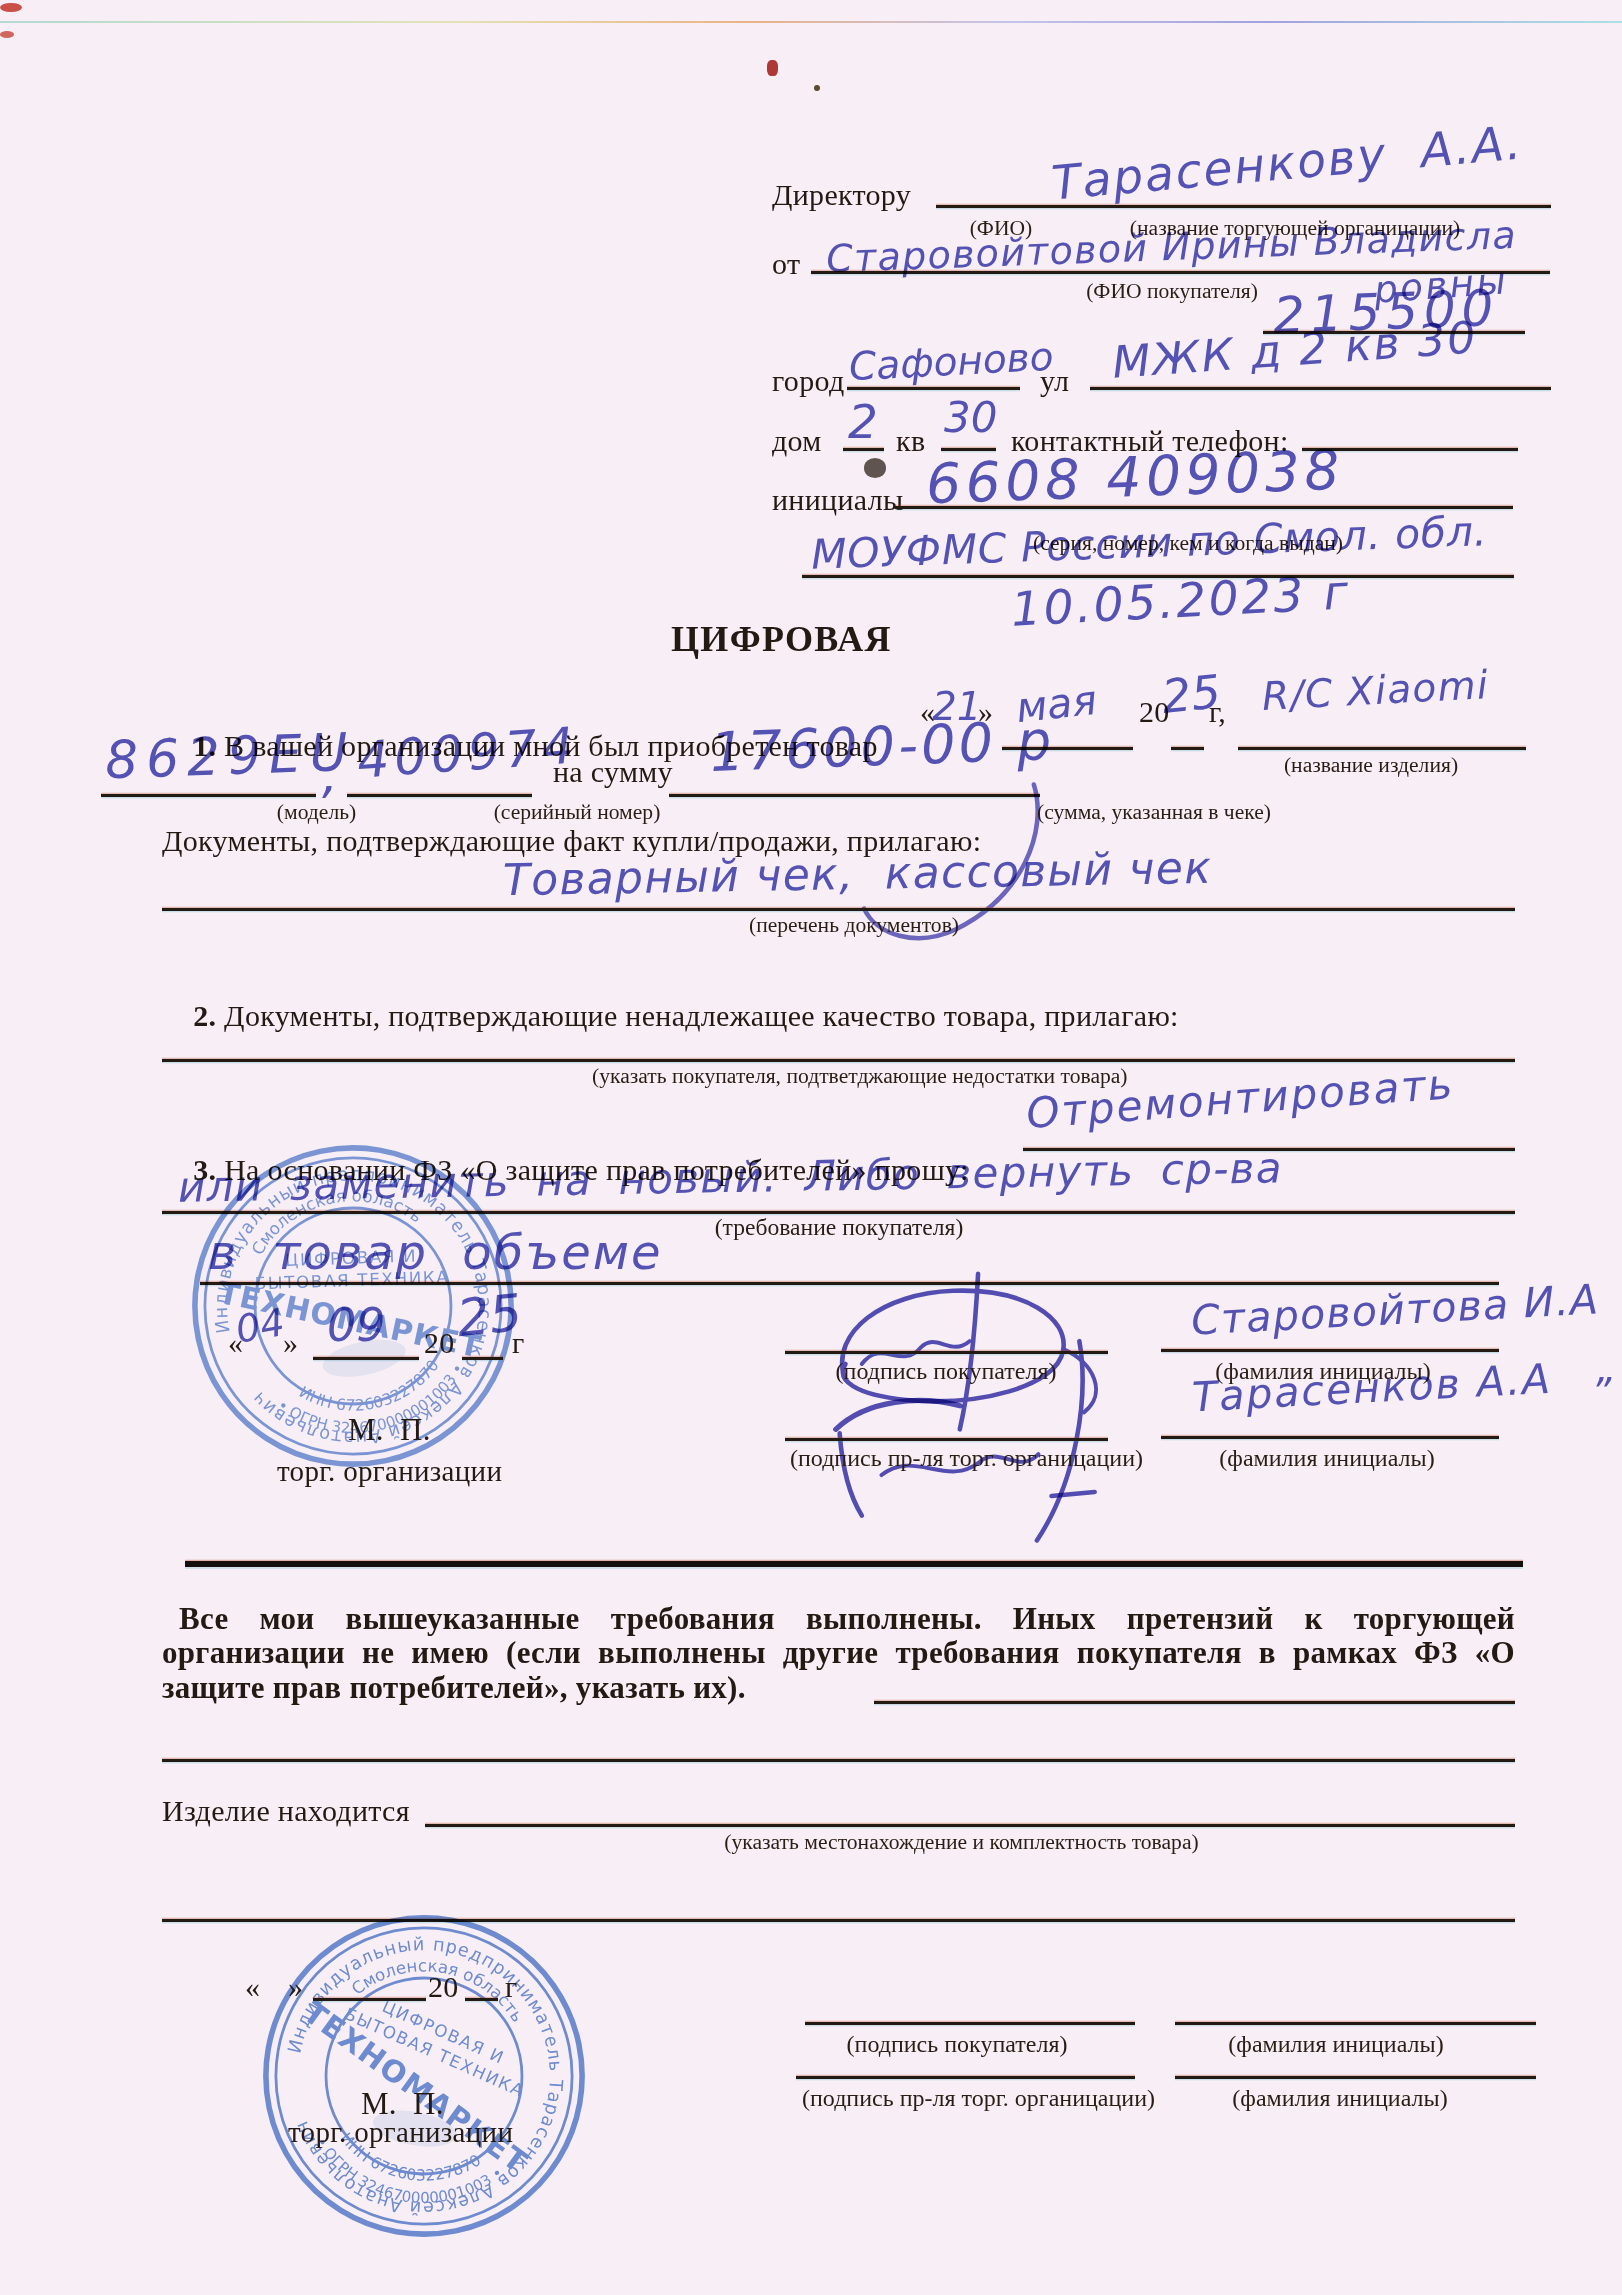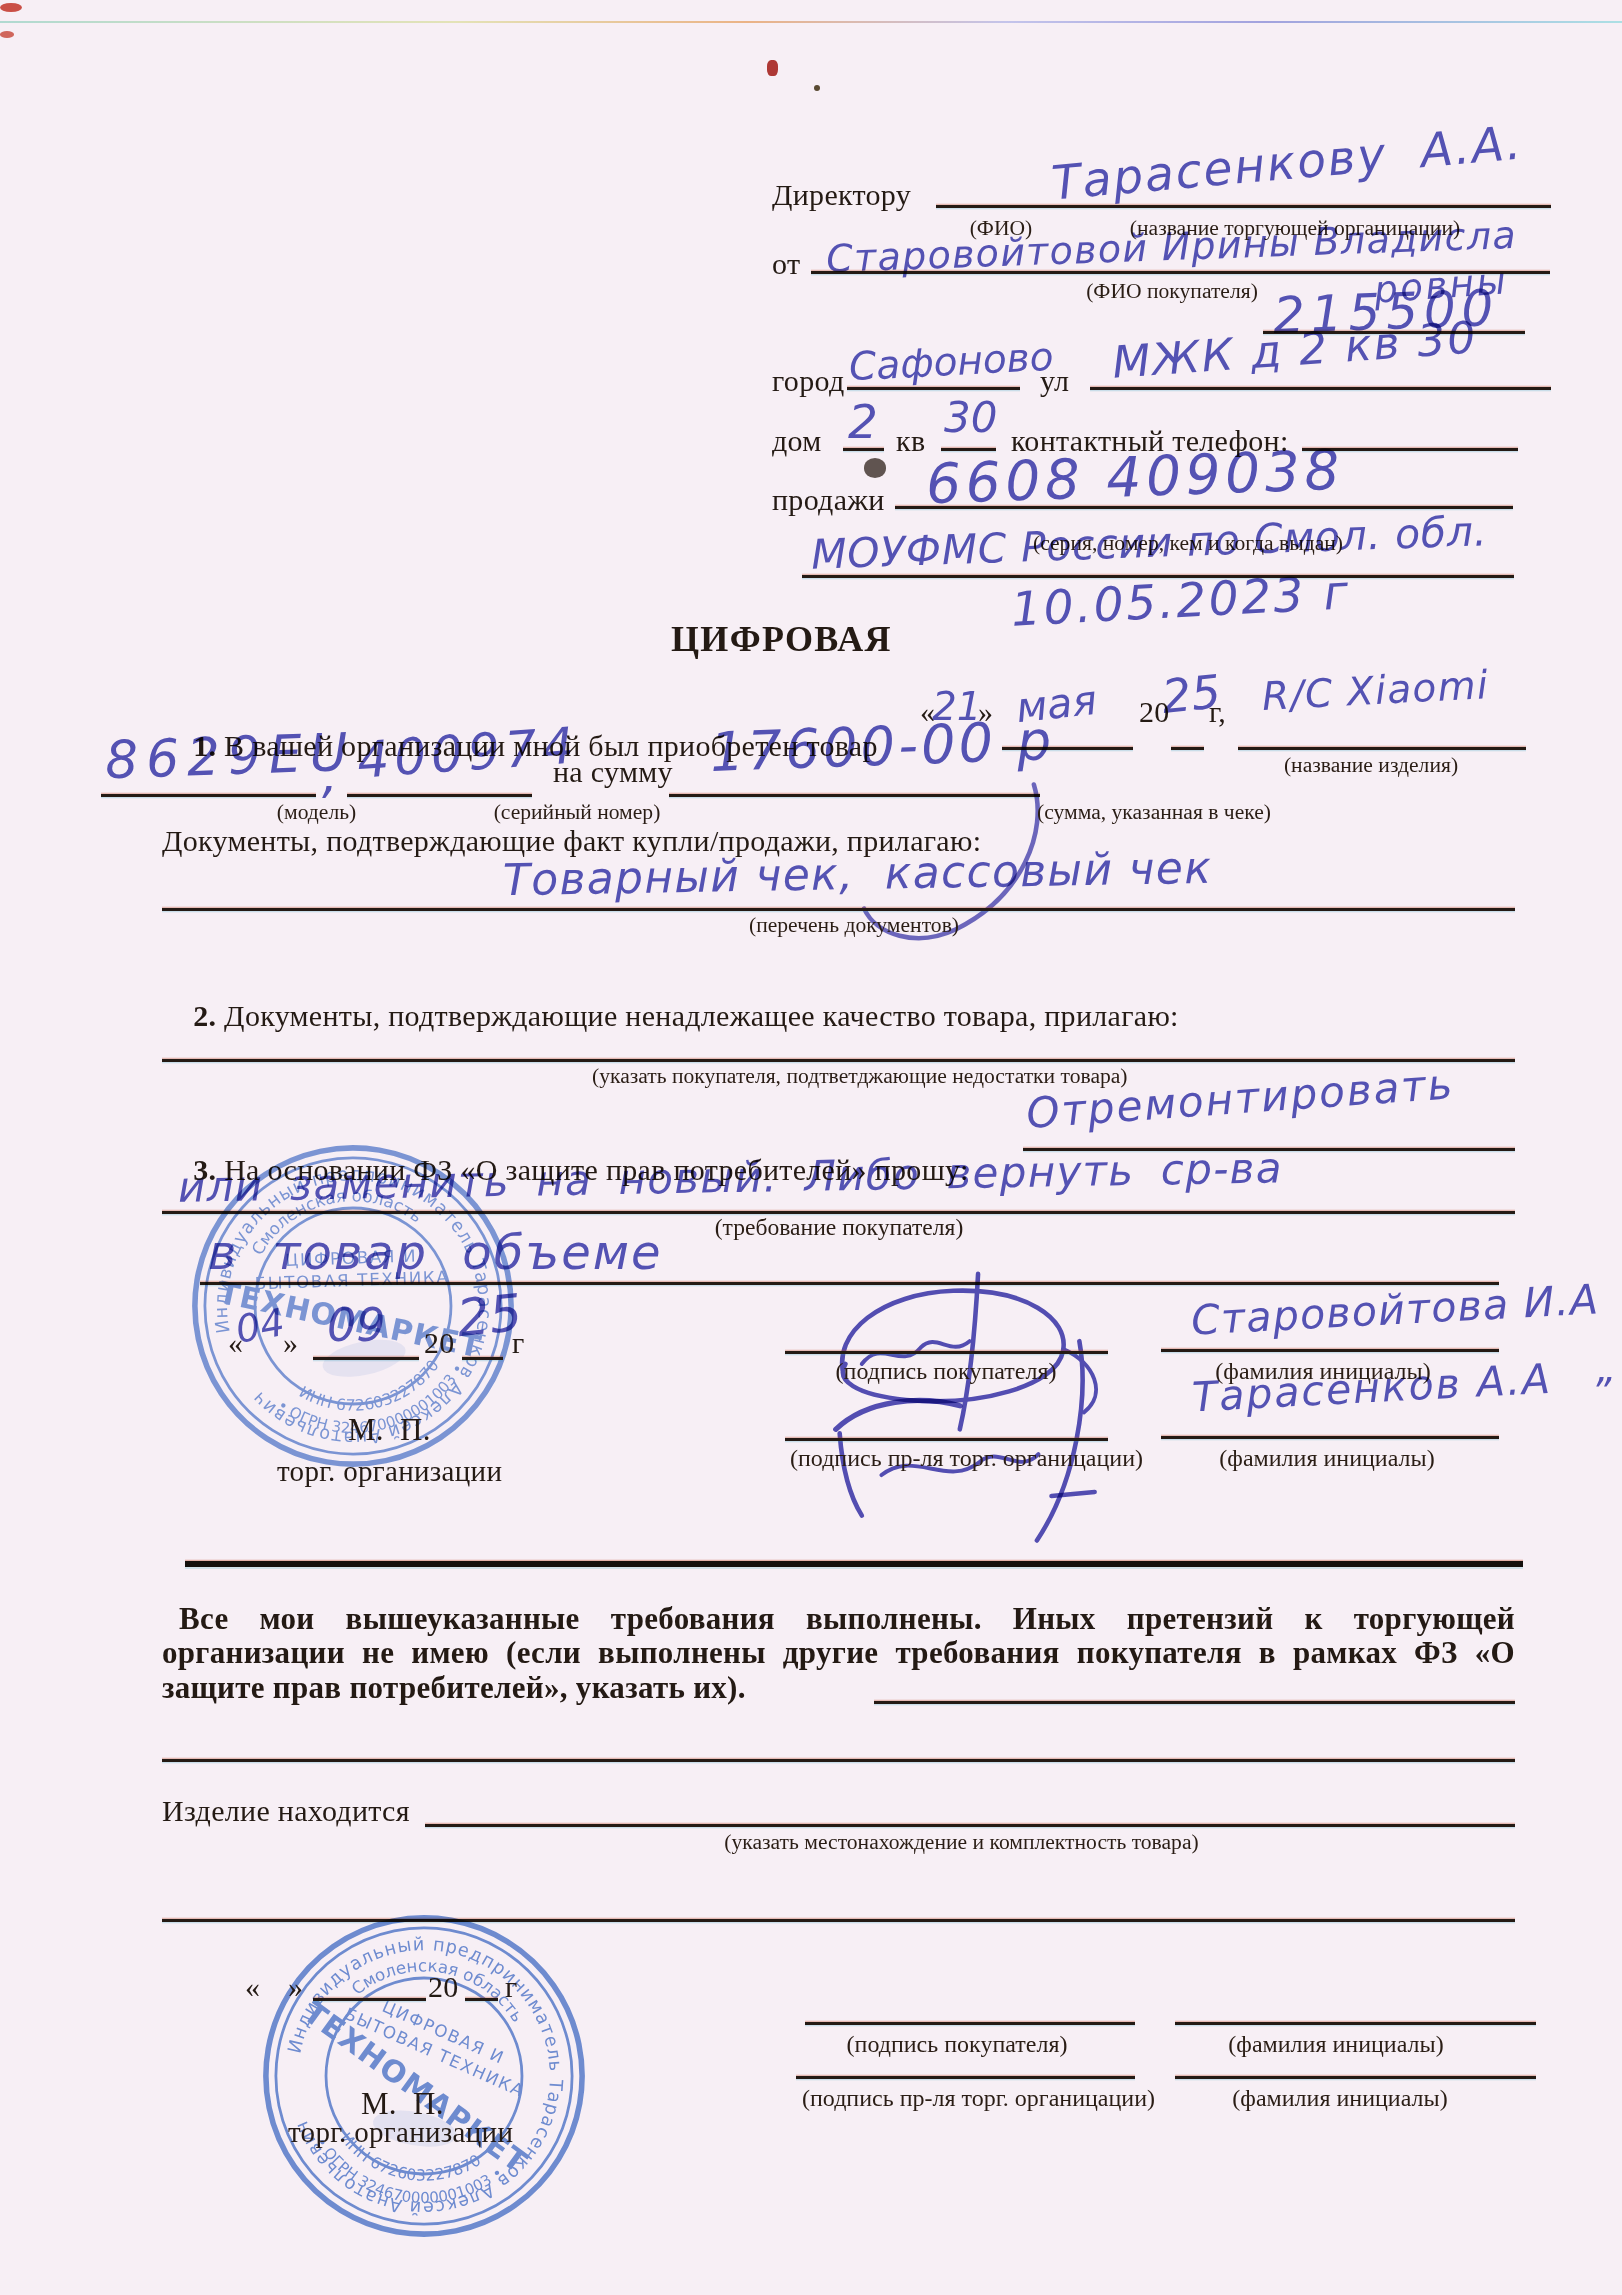--- a/index.html
+++ b/index.html
@@ -76,21 +76,21 @@
 
   <div class="p" style="left:772px;top:424px;">дом</div>
   <div class="u" style="left:843px;top:448px;width:41px;"></div>
   <div class="hw" style="left:848px;top:398px;font-size:47px;">2</div>
   <div class="p" style="left:896px;top:424px;">кв</div>
   <div class="u" style="left:941px;top:448px;width:55px;"></div>
   <div class="hw" style="left:944px;top:397px;font-size:42px;">30</div>
   <div class="p" style="left:1011px;top:424px;">контактный телефон:</div>
   <div class="u" style="left:1302px;top:448px;width:216px;"></div>
 
-  <div class="p" style="left:772px;top:483px;">продажи</div>
+  <div class="p" style="left:772px;top:483px;">инициалы</div>
   <div class="u" style="left:895px;top:506px;width:618px;"></div>
   <div class="hw" style="left:926px;top:450px;font-size:55px;letter-spacing:4.6px;transform:rotate(-2deg);">6608 409038</div>
   <div class="s" style="left:982px;top:531px;width:412px;">(серия, номер, кем и когда выдан)</div>
 
   <div class="u" style="left:802px;top:575px;width:712px;"></div>
   <div class="hw" style="left:811px;top:523px;font-size:41px;transform:rotate(-2deg);letter-spacing:0.7px;">МОУФМС России по Смол. обл.</div>
   <div class="hw" style="left:1011px;top:577px;font-size:47px;transform:rotate(-3deg);letter-spacing:2.6px;">10.05.2023 г</div>
 
   <div class="p bold" style="left:654px;top:618px;width:255px;text-align:center;font-size:36px;letter-spacing:1.3px;">ЦИФРОВАЯ</div>
 

